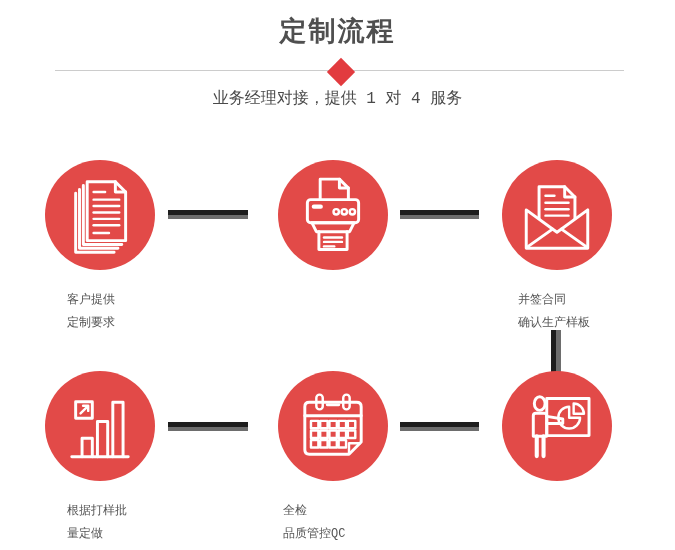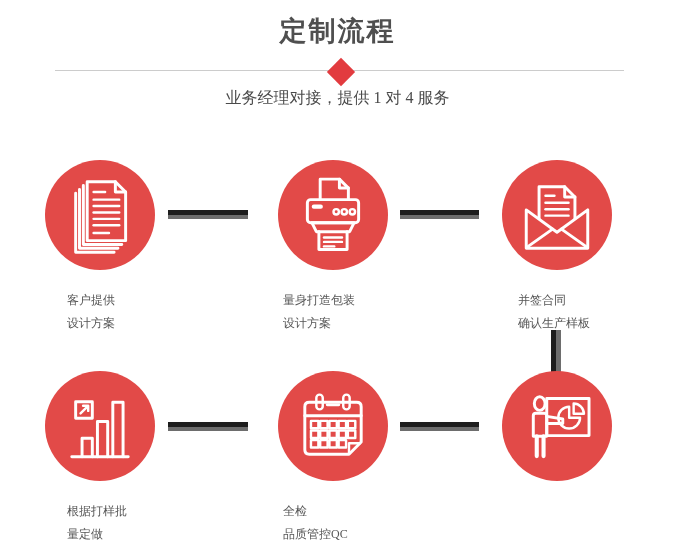--- a/index.html
+++ b/index.html
@@ -12,21 +12,21 @@
     --connector-dark:#1d1d1d;
     --connector-light:#6d6d6d;
     --icon-white:#ffffff;
     --page-bg:#ffffff;
   }
   *{margin:0;padding:0;box-sizing:border-box;}
   html,body{background:var(--page-bg);}
   .page{
     position:relative;width:675px;height:550px;overflow:hidden;
     background:var(--page-bg);
-    font-family:Liberation Serif, serif;
+    font-family:Liberation Mono, monospace;
   }
   .title{
     position:absolute;top:13px;left:0;width:100%;
     text-align:center;font-size:27px;font-weight:bold;
     color:var(--title-gray);letter-spacing:2px;
   }
   .divider-line{
     position:absolute;top:70px;left:55px;width:569px;height:1px;
     background:var(--divider-gray);
   }
@@ -90,42 +90,38 @@
       <path class="st thin" d="M27 20 H47"></path>
       <path class="st thin" d="M27 25 H47"></path>
       <path class="st thin" d="M27 30 H47"></path>
       <path class="st thin" d="M27 35 H47"></path>
       <path class="st thin" d="M27 40 H47"></path>
       <path class="st thin" d="M27 46 H39"></path>
     </svg>
   </div>
   <div class="step-label" style="left:67px;top:289px;">
     <div>客户提供</div>
-    <div>设计方案</div>
+    <div>定制要求</div>
   </div>
 
   <div class="circle" style="left:278px;top:160px;">
     <svg viewBox="0 0 64 64">
       <path class="st" d="M22 20 V4 H37 L44 11 V20"></path>
       <path class="st" d="M37 4 V11 H44"></path>
       <rect class="st" x="12" y="20" width="40" height="18" rx="2.5"></rect>
       <path class="st thick" d="M17 25.5 H22.5"></path>
       <circle class="st thin" cx="34.5" cy="29.5" r="2.1"></circle>
       <circle class="st thin" cx="40.8" cy="29.5" r="2.1"></circle>
       <circle class="st thin" cx="47.1" cy="29.5" r="2.1"></circle>
       <path class="st" d="M15.5 38 H48.5 L45 45 H19 Z"></path>
       <path class="st" d="M21 45 V59 H43 V45"></path>
       <path class="st thin" d="M25 49.5 H39"></path>
       <path class="st thin" d="M25 53 H39"></path>
       <path class="st thin" d="M25 56.5 H33"></path>
     </svg>
-  </div>
-  <div class="step-label" style="left:283px;top:289px;">
-    <div>量身打造包装</div>
-    <div>设计方案</div>
   </div>
 
   <div class="circle" style="left:502px;top:160px;">
     <svg viewBox="0 0 64 64">
       <path class="st" d="M18 38 V10 H38 L46 18 V38"></path>
       <path class="st" d="M38 10 V18 H46"></path>
       <path class="st thin" d="M23 17 H30"></path>
       <path class="st thin" d="M23 22.5 H41"></path>
       <path class="st thin" d="M23 27.5 H41"></path>
       <path class="st thin" d="M23 32.5 H41"></path>

